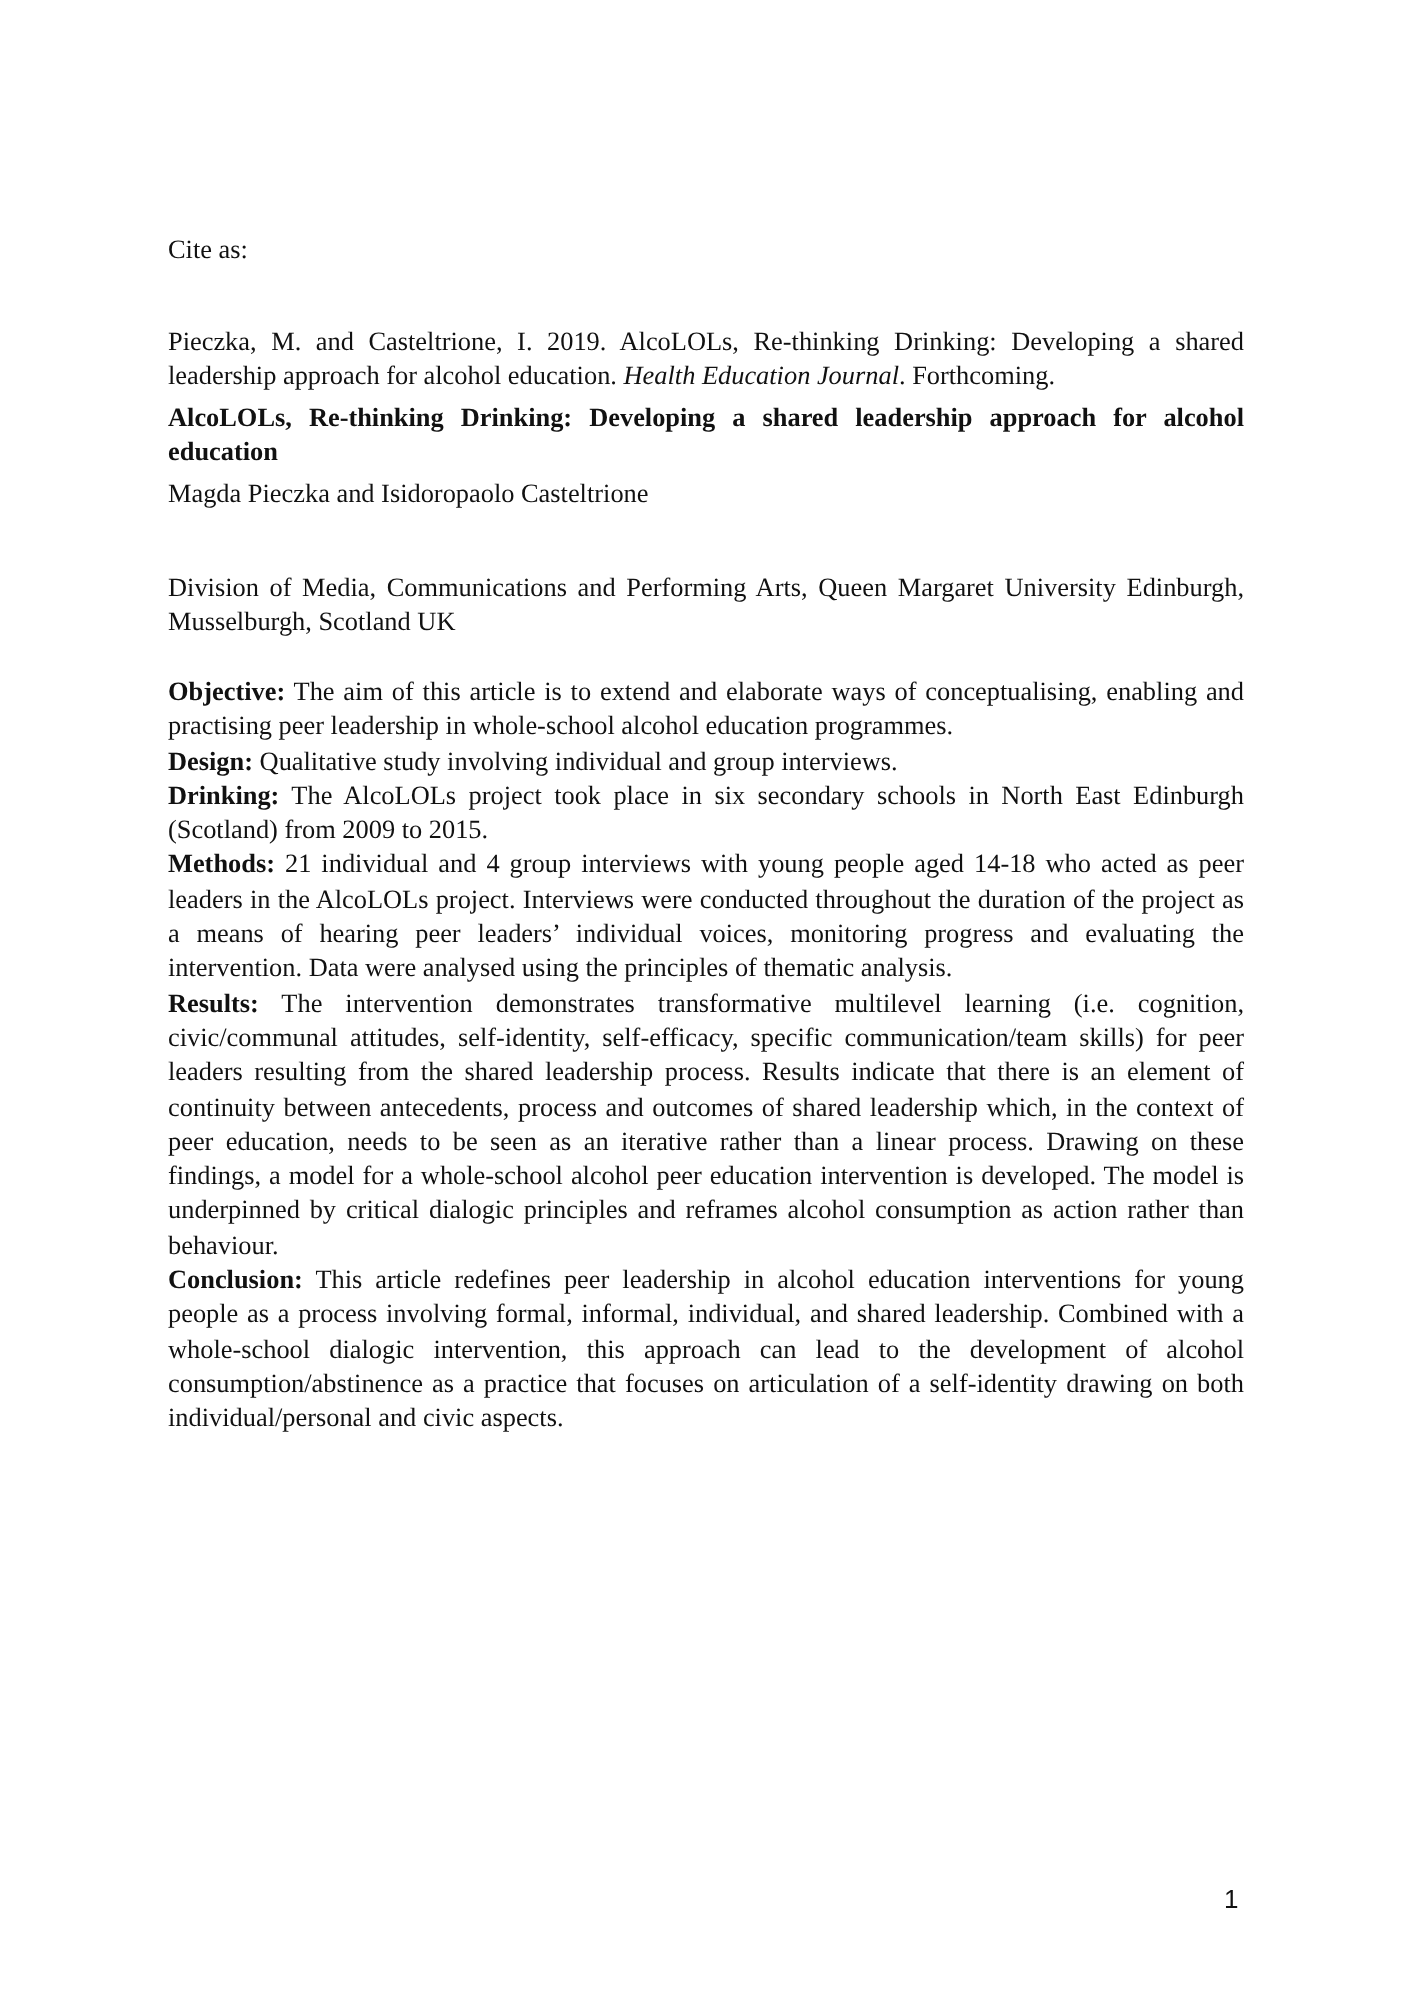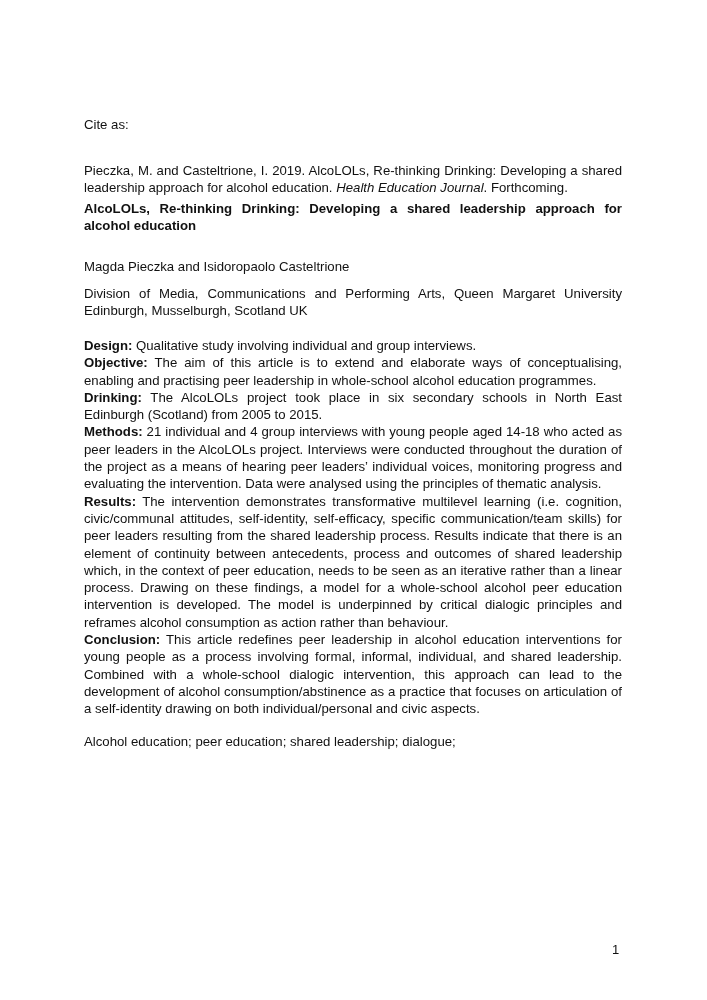--- a/index.html
+++ b/index.html
@@ -1,46 +1,45 @@
 <!DOCTYPE html>
 <html><head>
 <meta charset="utf-8">
 <style>
   html, body { margin: 0; padding: 0; background: #ffffff; }
   body { width: 707px; height: 1000px; position: relative; overflow: hidden;
          font-family: "Liberation Sans", "DejaVu Sans", sans-serif; color: #111; }
   .page { position: absolute; left: 84px; top: 0; width: 538px; }
   .p { font-size: 13.2px; line-height: 17.3px; text-align: justify; margin: 0; }
-  .block { position: absolute; left: 0; width: 538px; }
+  .block { position: absolute; left: 0; width: 538px; font-family: Liberation Serif, serif; }
   .bold { font-weight: bold; }
   .it { font-style: italic; }
   .pagenum { position: absolute; left: 612px; top: 942px; font-size: 13px; }
 </style>
 </head>
 <body>
 
 <div class="page">
 
   <p class="p block" style="top:116px;">Cite as:</p>
 
   <p class="p block" style="top:162px;"><span>Pieczka, M. and Casteltrione, I. 2019. AlcoLOLs, Re-thinking Drinking: Developing a shared leadership approach for alcohol education. </span><span class="it">Health Education Journal</span><span>. Forthcoming.</span></p>
 
   <p class="p block bold" style="top:200px;">AlcoLOLs, Re-thinking Drinking: Developing a shared leadership approach for alcohol education</p>
 
-  <p class="p block" style="top:258px;">Magda Pieczka and Isidoropaolo Casteltrione</p>
+  <p class="p block" style="top:238px;">Magda Pieczka and Isidoropaolo Casteltrione</p>
 
   <p class="p block" style="top:285px;">Division of Media, Communications and Performing Arts, Queen Margaret University Edinburgh, Musselburgh, Scotland UK</p>
 
   <div class="block" style="top:337px;">
+    <p class="p"><span class="bold">Objective:</span><span> The aim of this article is to extend and elaborate ways of conceptualising, enabling and practising peer leadership in whole-school alcohol education programmes.</span></p>
     <p class="p"><span class="bold">Design:</span><span> Qualitative study involving individual and group interviews.</span></p>
-    <p class="p"><span class="bold">Objective:</span><span> The aim of this article is to extend and elaborate ways of conceptualising, enabling and practising peer leadership in whole-school alcohol education programmes.</span></p>
-    <p class="p"><span class="bold">Drinking:</span><span> The AlcoLOLs project took place in six secondary schools in North East Edinburgh (Scotland) from 2005 to 2015.</span></p>
+    <p class="p"><span class="bold">Drinking:</span><span> The AlcoLOLs project took place in six secondary schools in North East Edinburgh (Scotland) from 2009 to 2015.</span></p>
     <p class="p"><span class="bold">Methods:</span><span> 21 individual and 4 group interviews with young people aged 14-18 who acted as peer leaders in the AlcoLOLs project. Interviews were conducted throughout the duration of the project as a means of hearing peer leaders’ individual voices, monitoring progress and evaluating the intervention. Data were analysed using the principles of thematic analysis.</span></p>
     <p class="p"><span class="bold">Results:</span><span> The intervention demonstrates transformative multilevel learning (i.e. cognition, civic/communal attitudes, self-identity, self-efficacy, specific communication/team skills) for peer leaders resulting from the shared leadership process. Results indicate that there is an element of continuity between antecedents, process and outcomes of shared leadership which, in the context of peer education, needs to be seen as an iterative rather than a linear process. Drawing on these findings, a model for a whole-school alcohol peer education intervention is developed. The model is underpinned by critical dialogic principles and reframes alcohol consumption as action rather than behaviour.</span></p>
     <p class="p"><span class="bold">Conclusion:</span><span> This article redefines peer leadership in alcohol education interventions for young people as a process involving formal, informal, individual, and shared leadership. Combined with a whole-school dialogic intervention, this approach can lead to the development of alcohol consumption/abstinence as a practice that focuses on articulation of a self-identity drawing on both individual/personal and civic aspects.</span></p>
   </div>
 
   <div class="block" style="top:733px;">
-    <p class="p">Alcohol education; peer education; shared leadership; dialogue;</p>
   </div>
 </div>
 
 <div class="pagenum">1</div>
 
 </body></html>

